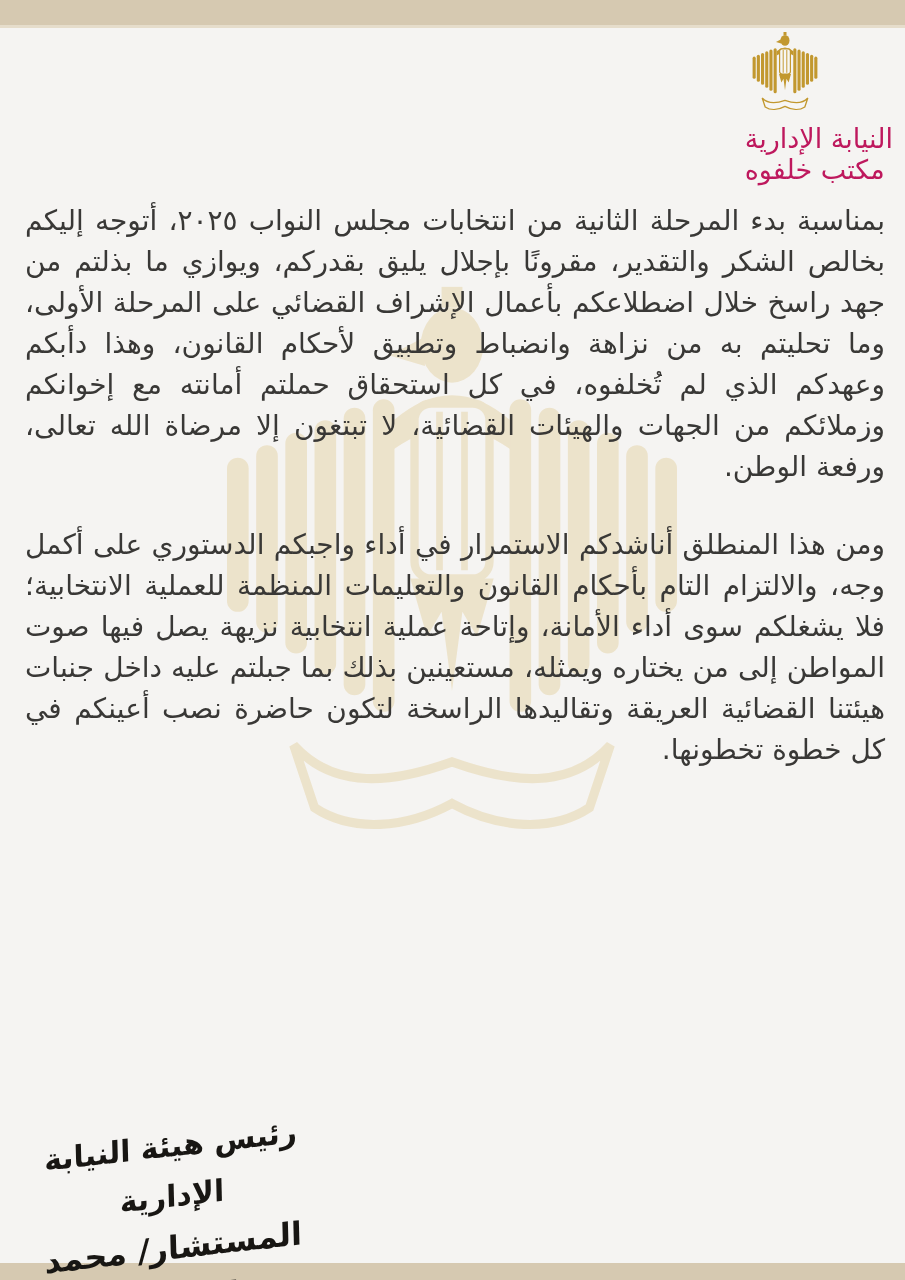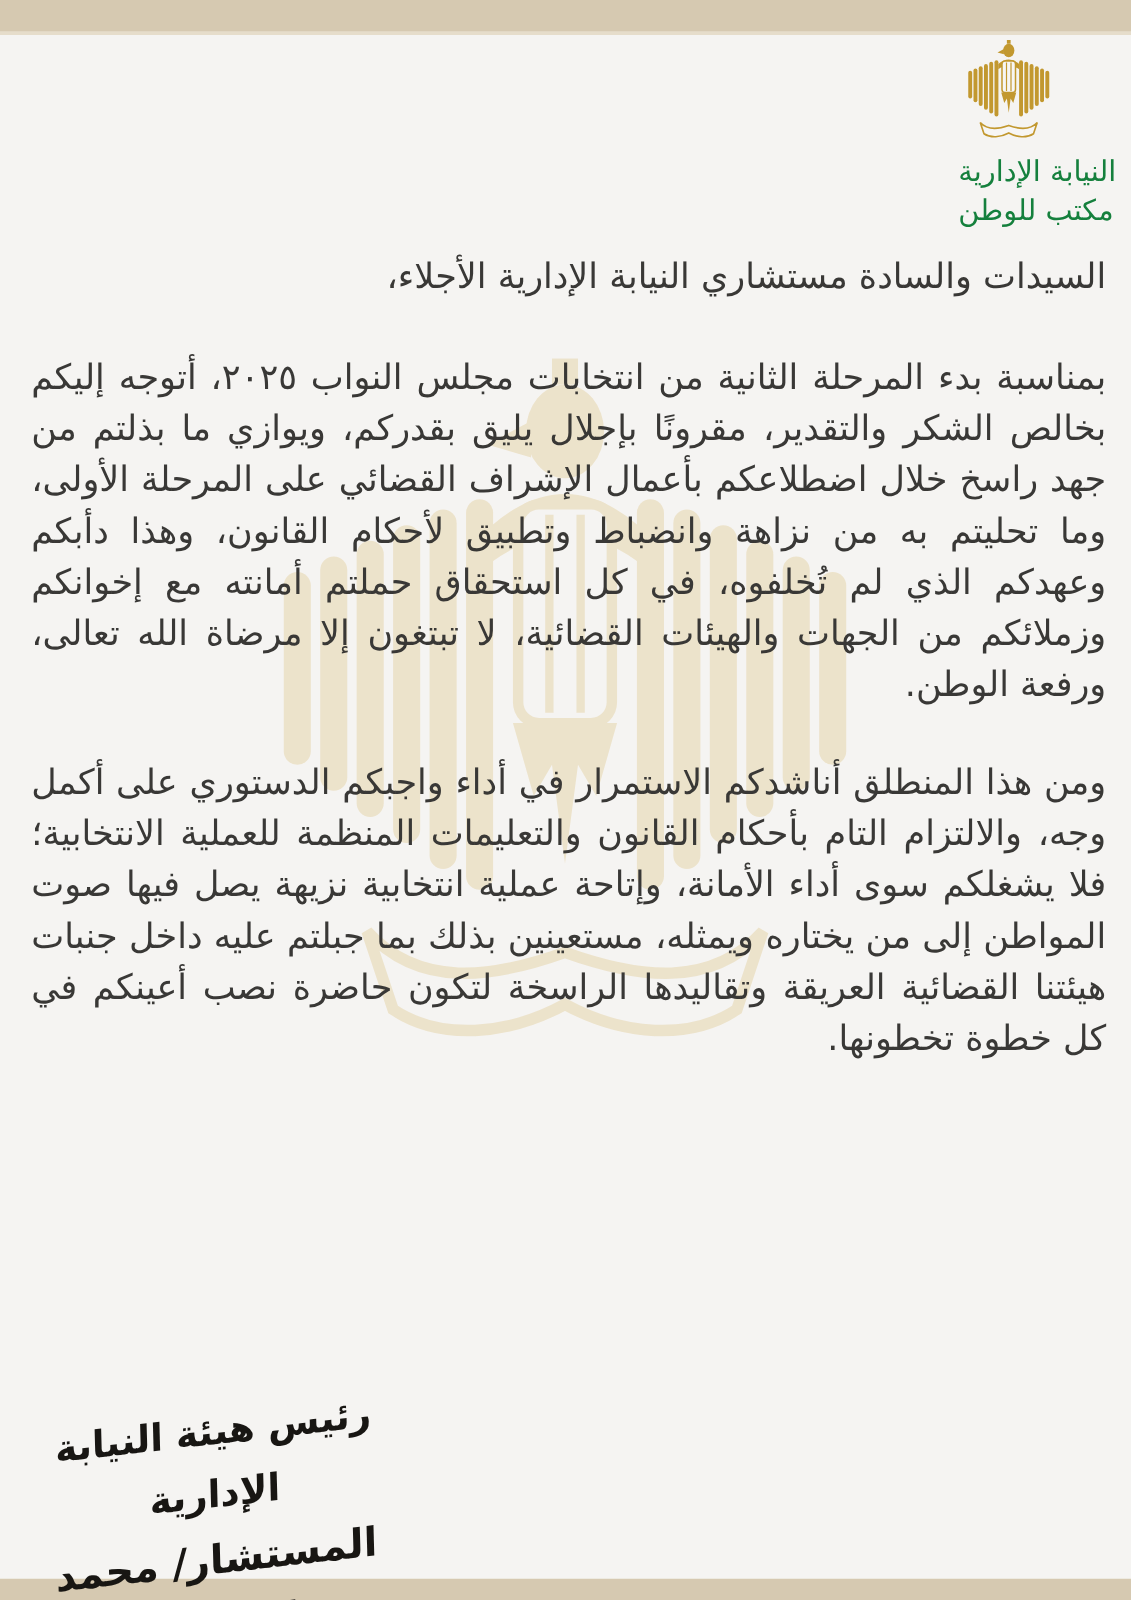--- a/index.html
+++ b/index.html
@@ -13,21 +13,21 @@
   .band.top{top:0;height:25px;border-bottom:3px solid #e6ddcb}
   .band.bottom{bottom:0;height:17px}
 
   .watermark{
     position:absolute;top:286px;left:202px;width:500px;height:585px;
     color:#ebdfc2;opacity:.8;--paper:#f5f4f2;pointer-events:none;
   }
 
   .brand{position:absolute;top:32px;right:12px;display:flex;flex-direction:column;align-items:flex-end}
   .brand .emblem{width:74px;height:84px;color:#c2982f;--paper:#f7f6f4;margin-bottom:7px;margin-left:3px}
-  .brand .line{font-size:23px;line-height:31px;color:#15803d;text-align:center}
+  .brand .line{font-size:27px;line-height:31px;color:#be185d;text-align:center}
 
   .content{
     position:absolute;top:200px;right:20px;left:25px;
     font-size:28px;line-height:41px;color:#393836;
   }
   .content .salutation{margin:0 0 40px;text-align:right}
   .content p{margin:0;text-align:justify;text-align-last:right}
   .content p.pa{margin-bottom:37px}
   .content p.pb{margin-bottom:34px}
   .content p.pc{margin-bottom:24px}
@@ -78,25 +78,24 @@
 
 <svg class="watermark">
   <use href="#eagle"></use>
 </svg>
 
 <div class="brand">
   <svg class="emblem">
     <use href="#eagle"></use>
   </svg>
   <div class="line">النيابة الإدارية</div>
-  <div class="line">مكتب للوطن</div>
+  <div class="line">مكتب خلفوه</div>
 </div>
 
 <div class="content">
-  <div class="salutation">السيدات والسادة مستشاري النيابة الإدارية الأجلاء،</div>
   <p class="pa">بمناسبة بدء المرحلة الثانية من انتخابات مجلس النواب ٢٠٢٥، أتوجه إليكم بخالص الشكر والتقدير، مقرونًا بإجلال يليق بقدركم، ويوازي ما بذلتم من جهد راسخ خلال اضطلاعكم بأعمال الإشراف القضائي على المرحلة الأولى، وما تحليتم به من نزاهة وانضباط وتطبيق لأحكام القانون، وهذا دأبكم وعهدكم الذي لم تُخلفوه، في كل استحقاق حملتم أمانته مع إخوانكم وزملائكم من الجهات والهيئات القضائية، لا تبتغون إلا مرضاة الله تعالى، ورفعة الوطن.</p>
   <p class="pc">ومن هذا المنطلق أناشدكم الاستمرار في أداء واجبكم الدستوري على أكمل وجه، والالتزام التام بأحكام القانون والتعليمات المنظمة للعملية الانتخابية؛ فلا يشغلكم سوى أداء الأمانة، وإتاحة عملية انتخابية نزيهة يصل فيها صوت المواطن إلى من يختاره ويمثله، مستعينين بذلك بما جبلتم عليه داخل جنبات هيئتنا القضائية العريقة وتقاليدها الراسخة لتكون حاضرة نصب أعينكم في كل خطوة تخطونها.</p>
 </div>
 
 <div class="signature">
   <div class="sig-title">رئيس هيئة النيابة الإدارية</div>
   <div class="sig-name">المستشار/ محمد الشناوي</div>
 </div>
 
 </body></html>

